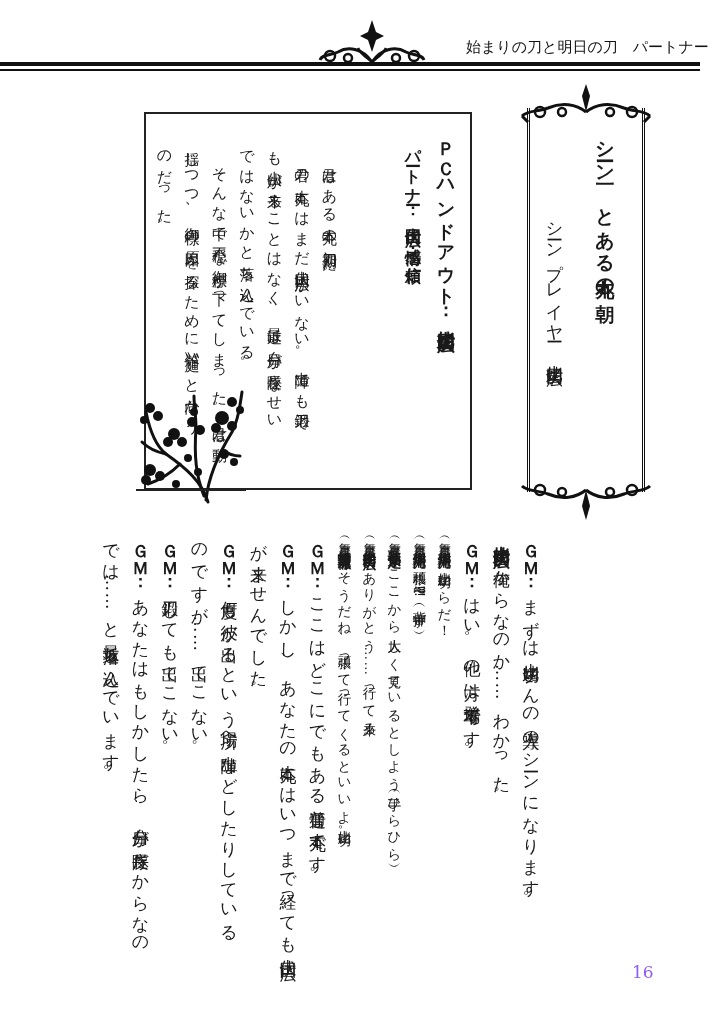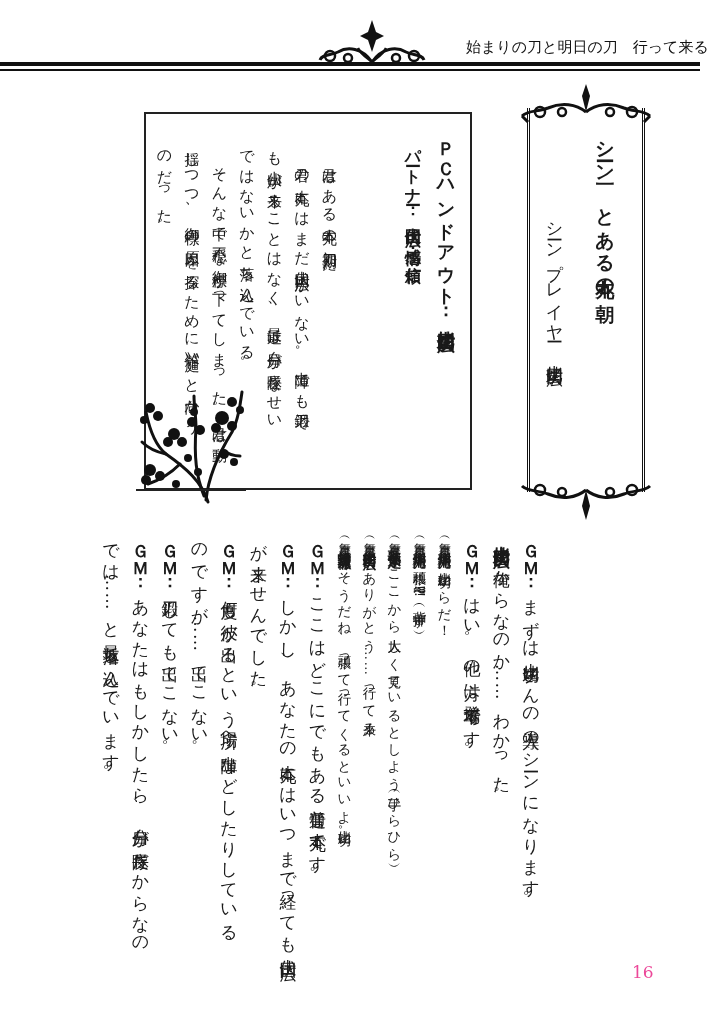--- a/index.html
+++ b/index.html
@@ -35,37 +35,37 @@
 
     
     #dialogue { left: 96px; top: 532px; height: 420px; }
     .dl { margin: 0; white-space: pre-wrap; }
     .dl.big { font-size: 17px; line-height: 29.5px; letter-spacing: 1.5px; }
     .dl.small { font-size: 13.5px; line-height: 25px; letter-spacing: 1.5px; }
     .spk { font-weight: bold; font-family: "DejaVu Sans", sans-serif; }
     .stage { font-size: 12px; font-family: "DejaVu Serif", serif; }
     .txt { font-family: "DejaVu Serif", serif; }
 
-    #page-number { left: 632px; top: 962px; font-family: "DejaVu Serif", serif; font-size: 17px; color: #ec4899; text-align: center; }
+    #page-number { left: 632px; top: 962px; font-family: "DejaVu Serif", serif; font-size: 17px; color: #8b5cf6; text-align: center; }
   </style>
 </head>
 <body>
 
 <svg class="abs" id="header-ornament" viewBox="0 0 120 46">
   <path d="M60 2 L64 14 L72 18 L64 22 L60 34 L56 22 L48 18 L56 14 Z" fill="#111"></path>
   <path d="M60 44 C50 30 36 28 26 34 C18 38 10 36 8 42 M60 44 C70 30 84 28 94 34 C102 38 110 36 112 42" stroke="#111" stroke-width="3" fill="none"></path>
   <circle cx="18" cy="38" r="5" stroke="#111" stroke-width="2.5" fill="none"></circle>
   <circle cx="102" cy="38" r="5" stroke="#111" stroke-width="2.5" fill="none"></circle>
   <circle cx="36" cy="40" r="4" stroke="#111" stroke-width="2.5" fill="none"></circle>
   <circle cx="84" cy="40" r="4" stroke="#111" stroke-width="2.5" fill="none"></circle>
   <path d="M46 30 C50 38 56 40 60 44 C64 40 70 38 74 30" stroke="#111" stroke-width="2.5" fill="none"></path>
 </svg>
 <div class="abs" id="header-rule1"></div>
 <div class="abs" id="header-rule2"></div>
-<div class="abs" id="header-title">始まりの刀と明日の刀　行って来る</div>
+<div class="abs" id="header-title">始まりの刀と明日の刀　パートナー</div>
 
 <svg class="abs" id="scene-orn-top" viewBox="0 0 136 42">
   <path d="M68 2 L72 14 L68 30 L64 14 Z" fill="#111"></path>
   <path d="M68 30 C58 22 44 20 30 26 C20 30 10 28 4 34 M68 30 C78 22 92 20 106 26 C116 30 126 28 132 34" stroke="#111" stroke-width="3" fill="none"></path>
   <circle cx="22" cy="30" r="5" stroke="#111" stroke-width="2.5" fill="none"></circle>
   <circle cx="114" cy="30" r="5" stroke="#111" stroke-width="2.5" fill="none"></circle>
   <circle cx="44" cy="30" r="4" stroke="#111" stroke-width="2.5" fill="none"></circle>
   <circle cx="92" cy="30" r="4" stroke="#111" stroke-width="2.5" fill="none"></circle>
   <path d="M4 34 L10 40 M132 34 L126 40" stroke="#111" stroke-width="3"></path>
 </svg>

